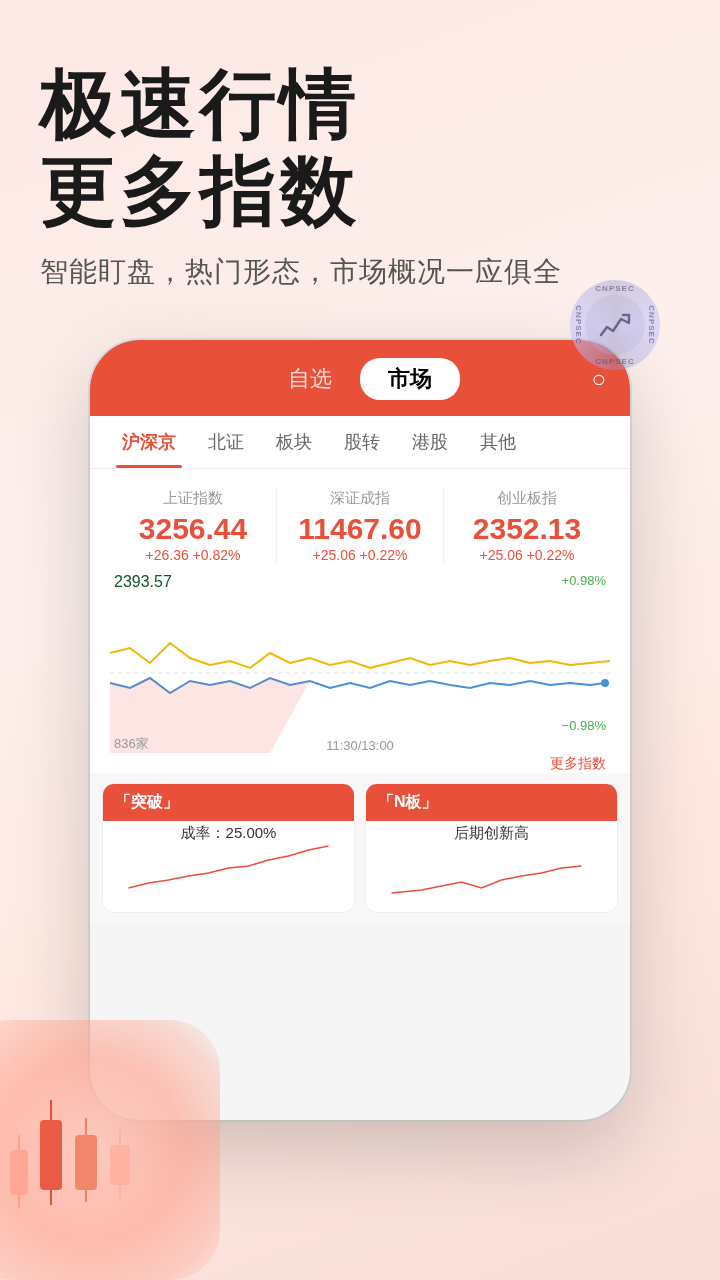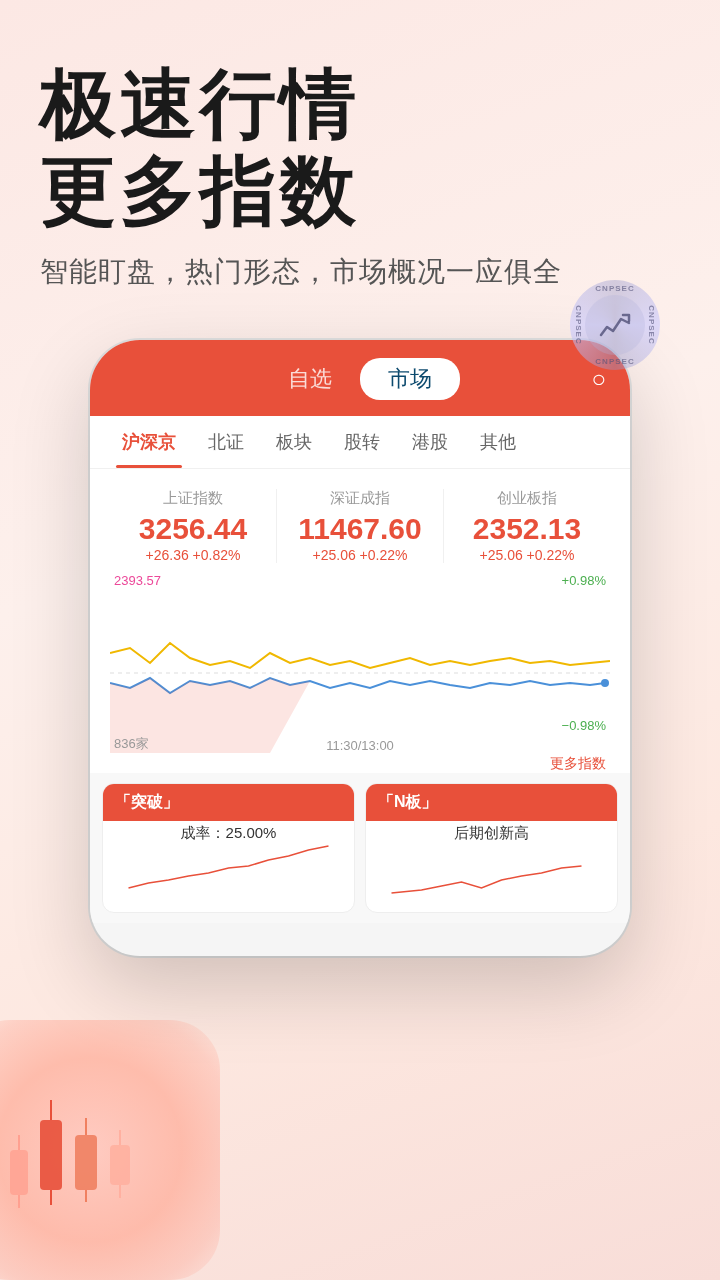--- a/index.html
+++ b/index.html
@@ -32,21 +32,21 @@
       letter-spacing: 1px;
     }
 
     
     .phone-wrapper {
       position: absolute;
       top: 340px;
       left: 50%;
       transform: translateX(-50%);
       width: 540px;
-      height: 616px;
+      height: 780px;
     }
     .phone-frame {
       width: 100%;
       height: 100%;
       background: #f5f5f5;
       border-radius: 50px;
       box-shadow: 0 30px 80px rgba(0,0,0,0.18), 0 0 0 2px #e0e0e0;
       overflow: hidden;
       position: relative;
     }
@@ -65,23 +65,23 @@
       position: relative;
     }
     .nav-item {
       color: rgba(255,255,255,0.8);
       font-size: 22px;
       padding: 6px 28px;
       cursor: pointer;
     }
     .nav-item.active {
       background: white;
-      color: #0c4a6e;
+      color: #000000;
       border-radius: 20px;
-      font-weight: 400;
+      font-weight: 700;
     }
     .search-icon-header {
       position: absolute;
       right: 0;
       color: white;
       font-size: 24px;
     }
 
     
     .tab-bar {
@@ -153,22 +153,22 @@
     .chart-area {
       position: relative;
       height: 200px;
       margin-top: 10px;
       background: white;
     }
     .chart-label-top {
       position: absolute;
       top: 0;
       left: 4px;
-      font-size: 13px;
-      color: #ec4899;
+      font-size: 16px;
+      color: #14532d;
     }
     .chart-label-top-right {
       position: absolute;
       top: 0;
       right: 4px;
       font-size: 13px;
       color: #4caf50;
     }
     .chart-label-bottom-right {
       position: absolute;

